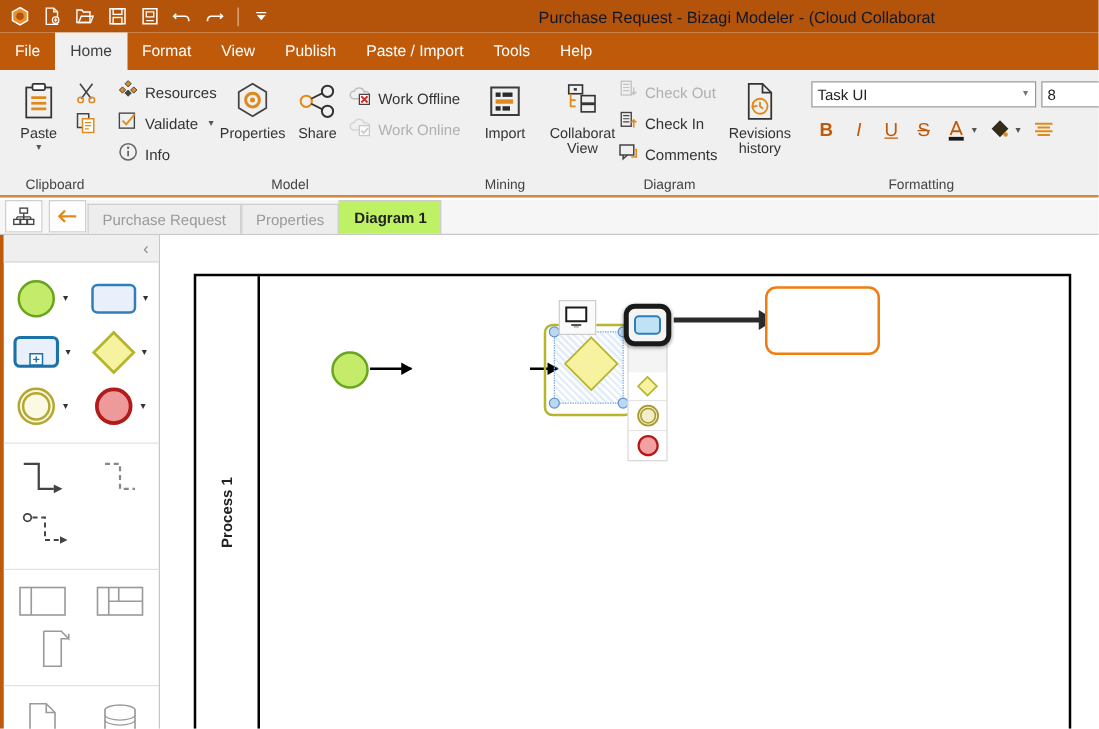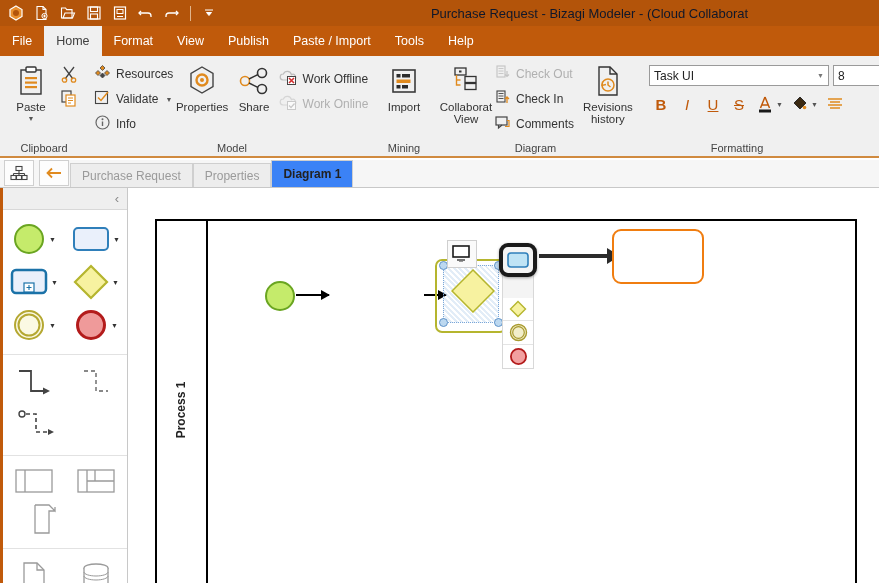--- a/index.html
+++ b/index.html
@@ -106,21 +106,21 @@
     border:1px solid #cfcfcf; background:#fdfdfd;
     display:flex; align-items:center; justify-content:center;
   }
   .dtab {
     height:24px; padding:0 11px; margin-bottom:0;
     display:flex; align-items:center;
     font-size:12px; color:#9a9a9a;
     background:#ededed; border:1px solid #cfcfcf; border-bottom:none;
   }
   .dtab.active {
-    background:#3b82f6; color:#222; height:27px; font-weight:600;
+    background:#bef264; color:#222; height:27px; font-weight:600;
   }
 
   
   .palette {
     position:absolute; left:0; top:188px; width:128px; height:395px;
     background:#ffffff; border-right:1px solid #c8c8c8;
     border-left:3px solid #c05a0b;
   }
   .palette-header {
     height:22px; background:#efefef; border-bottom:1px solid #d8d8d8;

